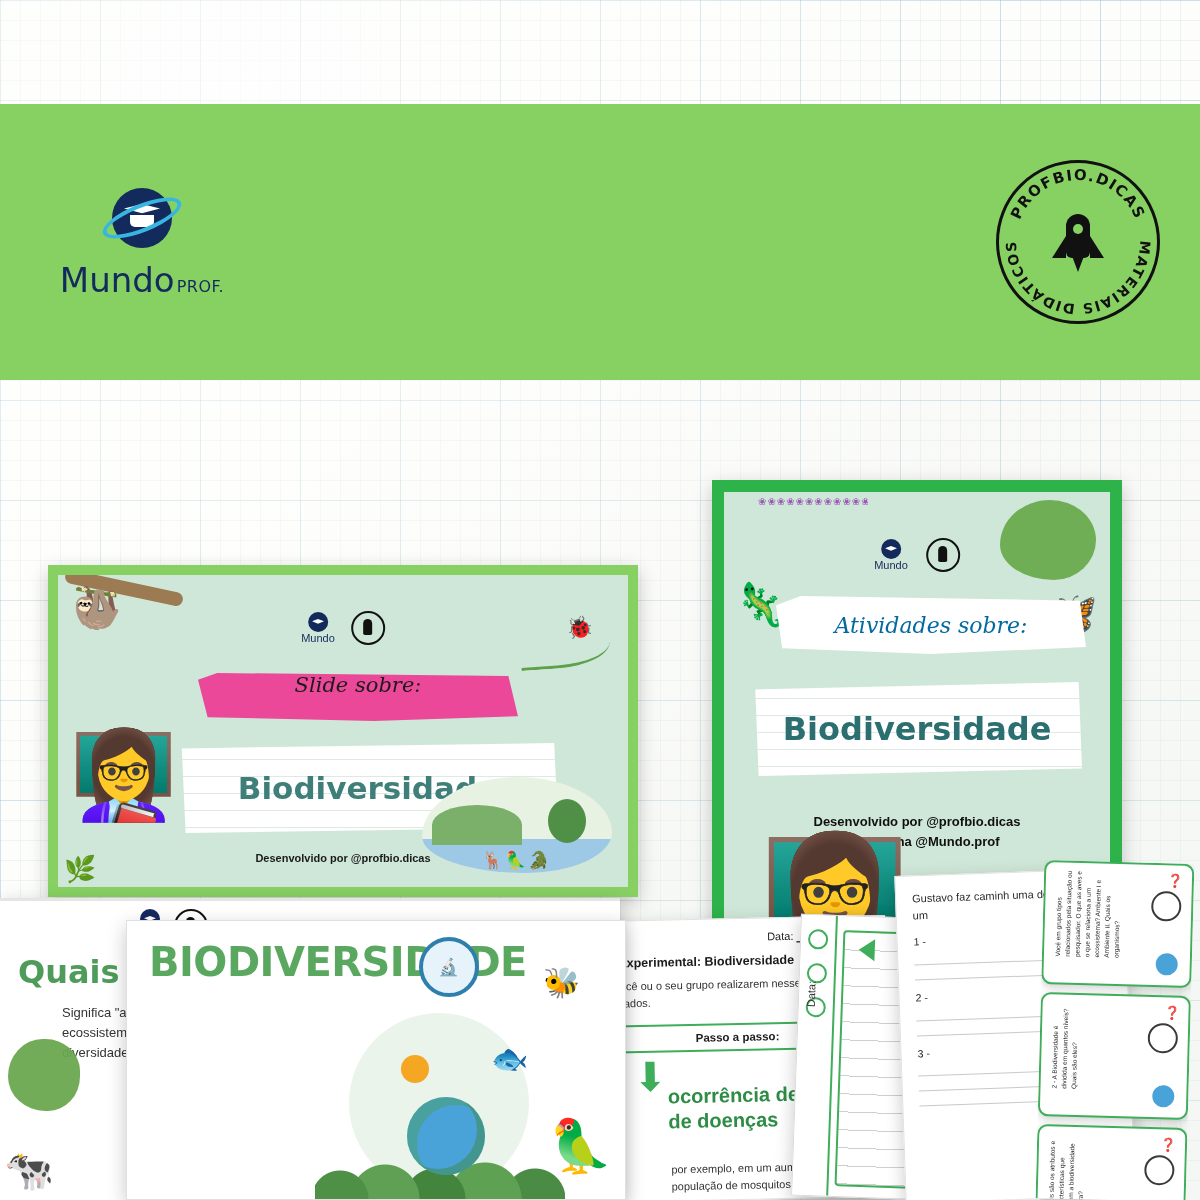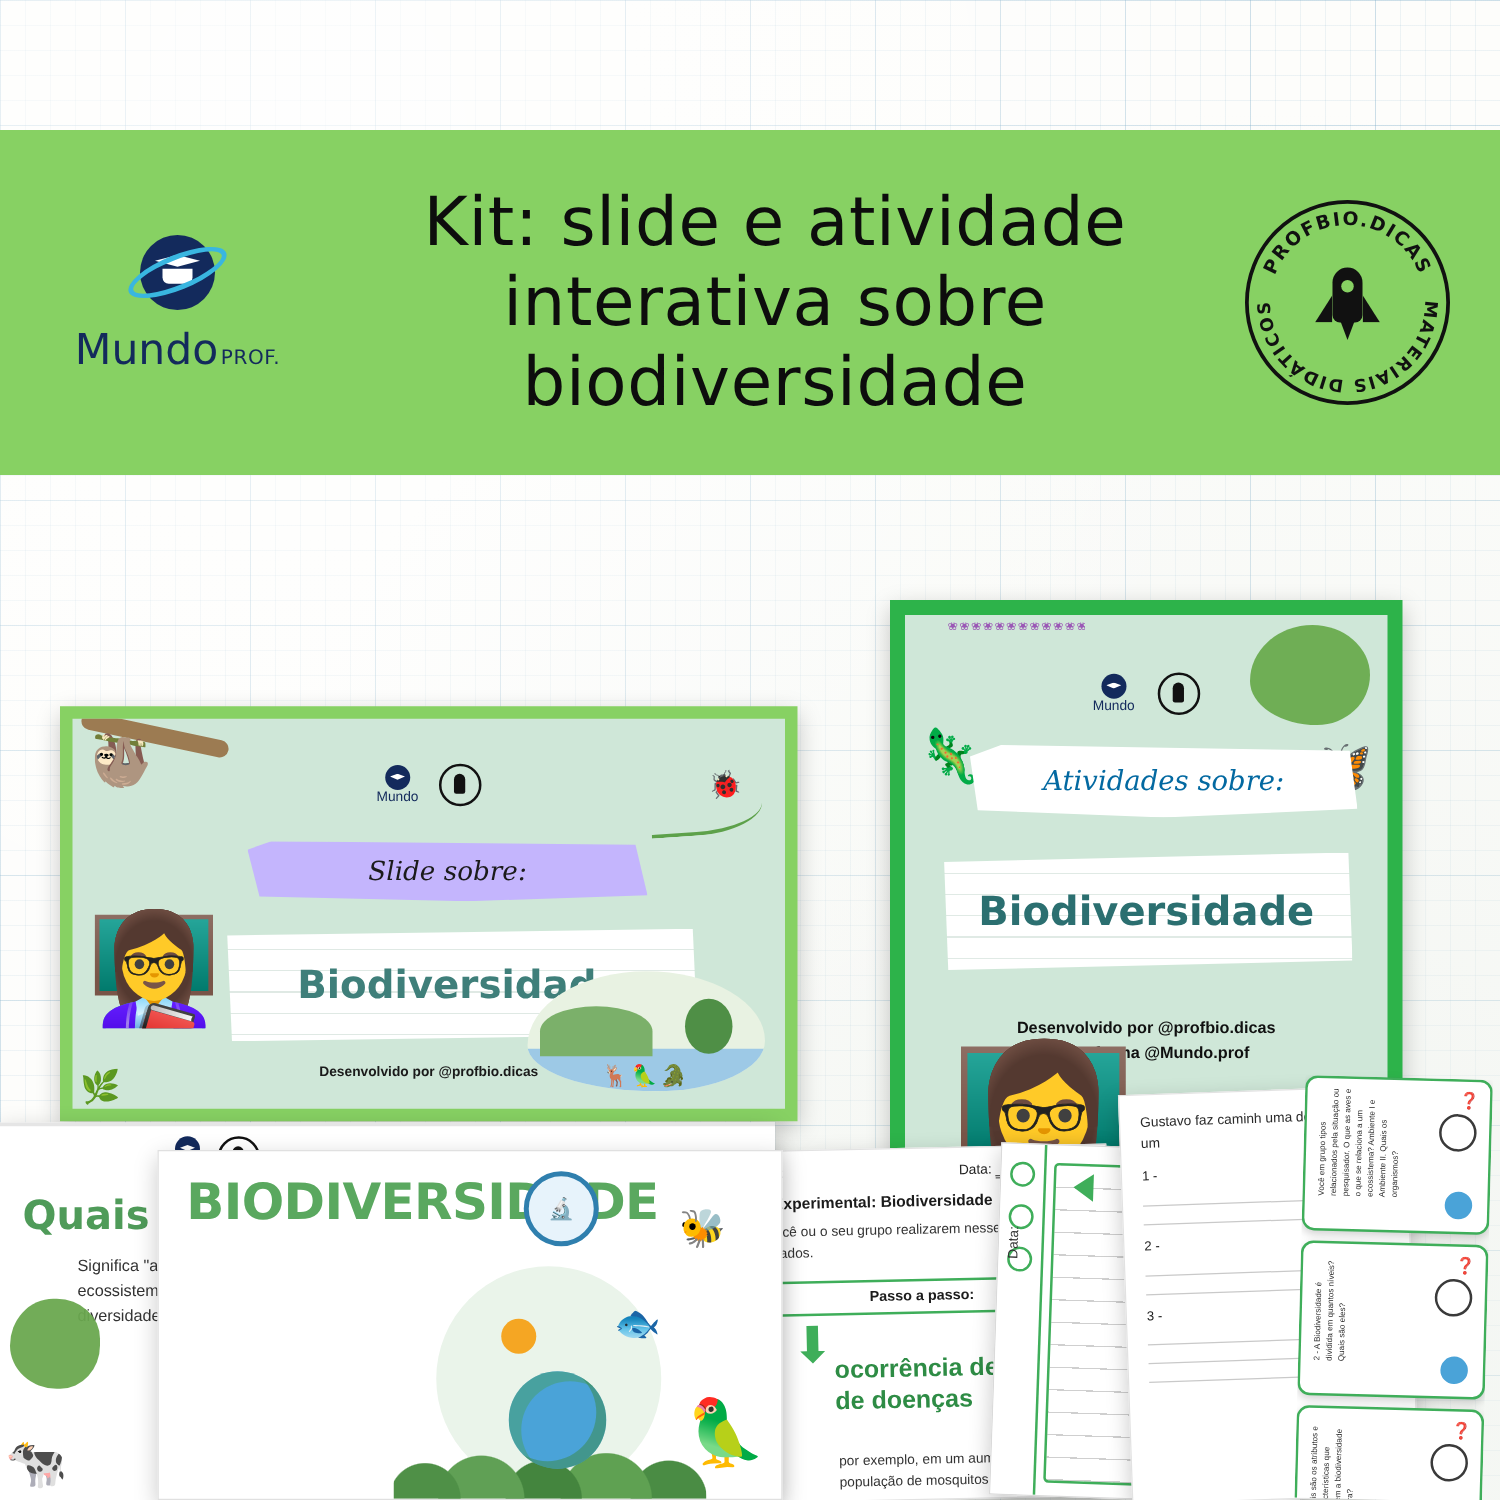--- a/index.html
+++ b/index.html
@@ -239,24 +239,23 @@
     width: 9px; height: 16px;
     background: #111;
     border-radius: 5px 5px 2px 2px;
   }
   .script-band {
     position: absolute;
     left: 140px;
     top: 98px;
     width: 320px;
     height: 48px;
-    background: #c4b5fd;
+    background: #ec4899;
     clip-path: polygon(0 14%, 6% 0, 97% 6%, 100% 90%, 55% 100%, 3% 92%);
     display: flex;
-    align-items: center;
     justify-content: center;
   }
   .script-band span {
     font-family: "DejaVu Serif", serif;
     font-style: italic;
     font-size: 21px;
     color: #1b1b1b;
   }
   .lined-band {
     position: absolute;
@@ -634,21 +633,20 @@
       <div class="mundo-cap"></div>
       <div class="mundo-cap2"></div>
       <div class="mundo-ring"></div>
     </div>
     <div class="mundo-word">
       <span>Mundo</span>
       <span class="sub">PROF.</span>
     </div>
   </div>
 
-  <div class="banner-title">Kit: slide e atividade interativa sobre biodiversidade</div>
 
   <div class="stamp">
     <div class="stamp-ring"></div>
     <svg viewBox="0 0 176 176" width="176" height="176">
       <defs>
         <path id="topArc" d="M 26,88 A 62,62 0 0 1 150,88"></path>
         <path id="botArc" d="M 150,88 A 62,62 0 0 1 26,88"></path>
       </defs>
       <text font-family="DejaVu Sans, sans-serif" font-size="15" font-weight="bold" fill="#111" letter-spacing="1.4">
         <textPath href="#topArc" startOffset="50%" text-anchor="middle">PROFBIO.DICAS</textPath>

